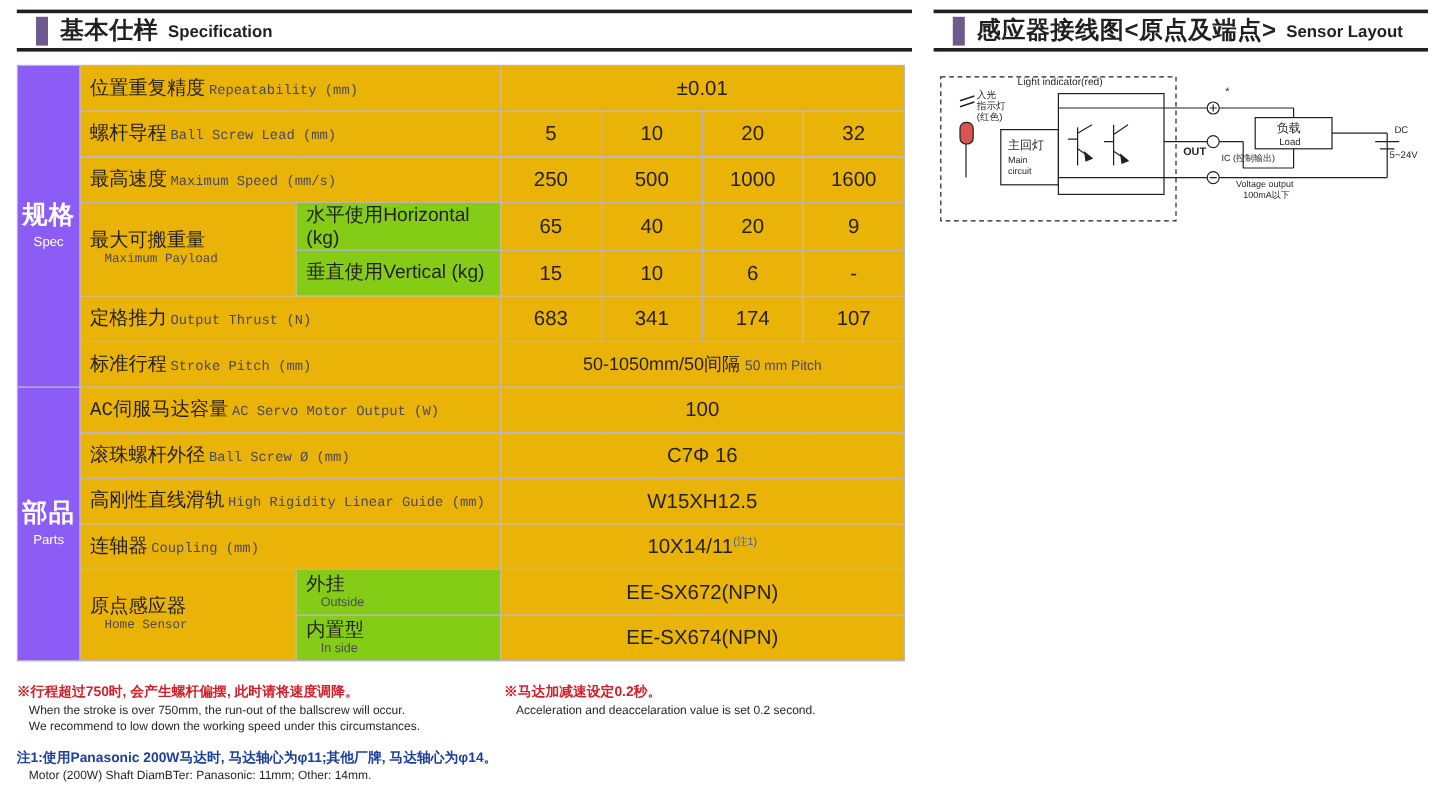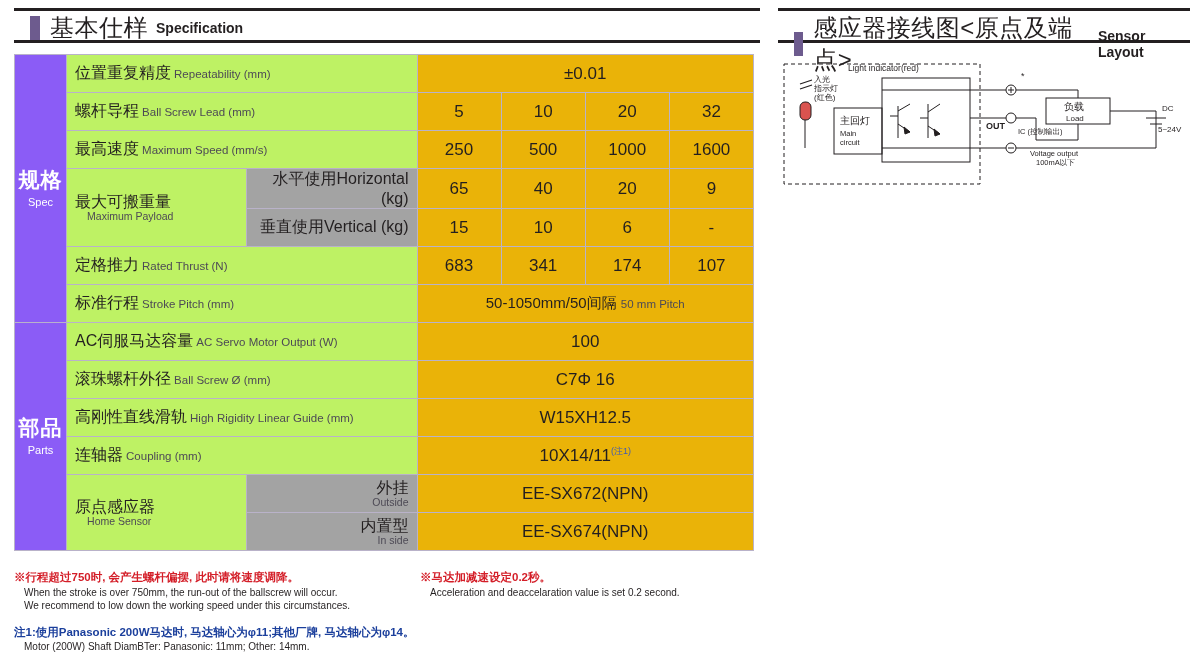--- a/index.html
+++ b/index.html
@@ -15,21 +15,21 @@
 
   
   .sec-head { display: flex; align-items: center; }
   .sec-bar {
     width: 10px; height: 24px; background: #6d5b8e; margin-right: 10px;
   }
   .sec-rule {
     position: absolute; height: 3px; background: #231f20;
   }
   .sec-title-cn {
-    font-size: 24px; font-weight: normal; letter-spacing: 0.5px;
+    font-size: 20px; font-weight: bold; letter-spacing: 0.5px;
   }
   .sec-title-en {
     font-size: 14px; font-weight: bold; margin-left: 8px;
   }
 
   
   #left-block { position: absolute; left: 14px; top: 8px; width: 746px; }
   #left-head { position: relative; height: 34px; }
   #left-head .sec-head { position: absolute; left: 16px; top: 4px; }
   #left-rule-top { left: 0; top: 0; width: 746px; }
@@ -46,24 +46,24 @@
     width: 52px;
     background: #8b5cf6;
     color: #ffffff;
     text-align: center;
     vertical-align: middle;
     padding: 0 2px !important;
   }
   .catcell .cn { font-size: 21px; font-weight: bold; line-height: 1.05; letter-spacing: 1px; }
   .catcell .en { font-size: 11px; margin-top: 4px; }
 
-  .lbl { background: #bef264; }
+  .lbl { background: #eab308; font-family: Liberation Mono, monospace; }
   .lbl .cn { font-size: 16px; }
   .lbl .en { font-size: 11.5px; color: #4d4a55; margin-left: 3px; }
-  .lbl2 { background: #a3a3a3; text-align: right; }
+  .lbl2 { background: #84cc16; }
 
   .val { text-align: center; font-size: 17px; background: #eab308; }
   .val.small { font-size: 15px; }
   .val .en { font-size: 11.5px; color: #4d4a55; }
   .sup { font-size: 9px; vertical-align: super; color: #3f5bb5; }
 
   .lbl-two .cn { font-size: 16px; display: block; line-height: 1.1; }
   .lbl-two .en { font-size: 10.5px; display: block; color: #4d4a55; margin-left: 12px; }
 
   
@@ -160,21 +160,21 @@
             <span class="cn">垂直使用</span><span class="en">Vertical (kg)</span>
           </td>
           <td class="val">15</td>
           <td class="val">10</td>
           <td class="val">6</td>
           <td class="val">-</td>
         </tr>
 
         <tr>
           <td class="lbl" colspan="2">
-            <span class="cn">定格推力</span><span class="en">Rated Thrust (N)</span>
+            <span class="cn">定格推力</span><span class="en">Output Thrust (N)</span>
           </td>
           <td class="val">683</td>
           <td class="val">341</td>
           <td class="val">174</td>
           <td class="val">107</td>
         </tr>
 
         <tr>
           <td class="lbl" colspan="2">
             <span class="cn">标准行程</span><span class="en">Stroke Pitch (mm)</span>

